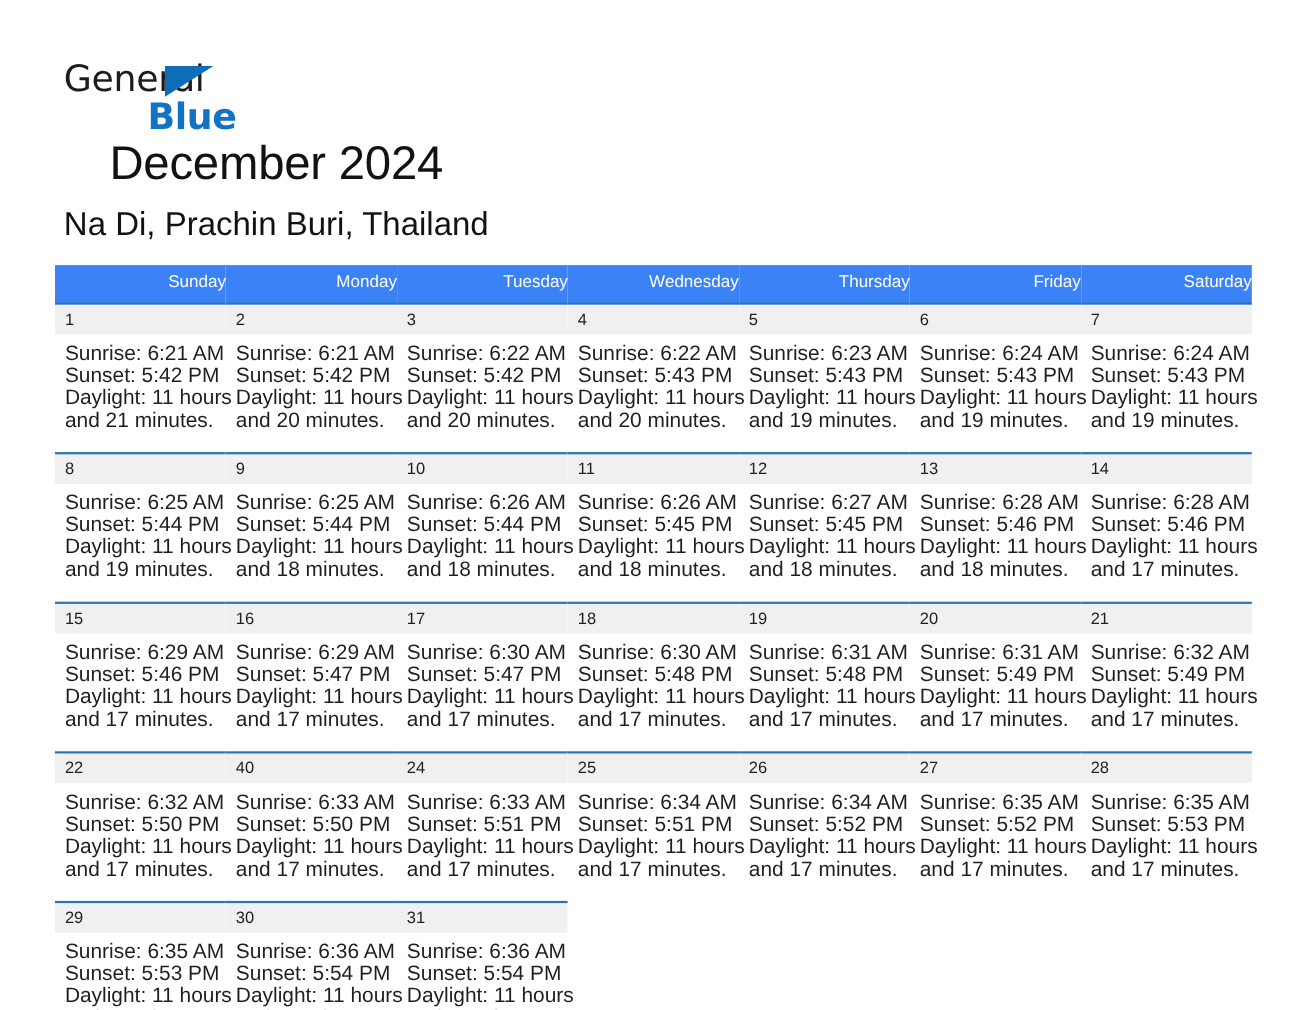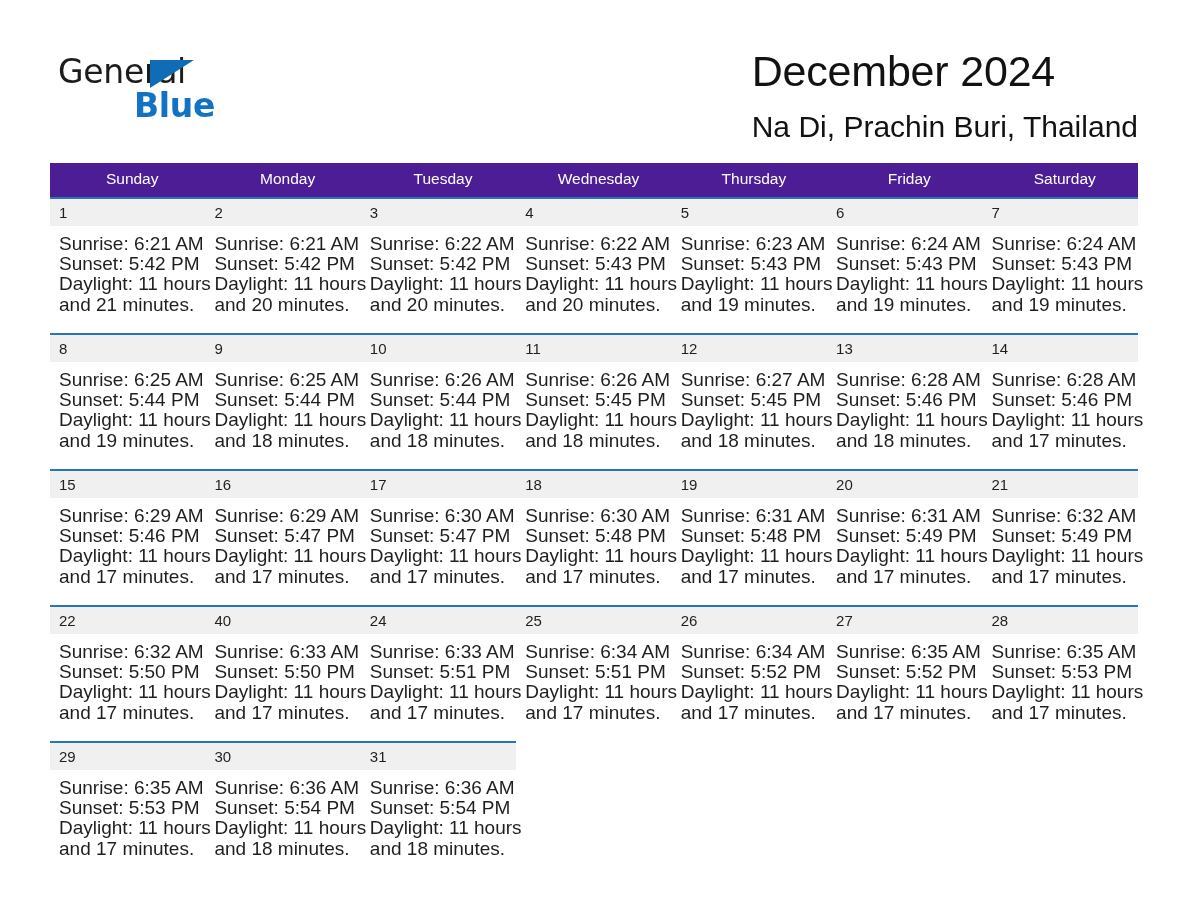--- a/index.html
+++ b/index.html
@@ -21,20 +21,21 @@
     box-sizing: border-box;
   }
 
   
   .header {
     display: flex;
     align-items: flex-start;
     justify-content: space-between;
     padding: 44px 50px 0 58px;
     box-sizing: border-box;
+    flex-direction: column;
   }
   .brand {
     position: relative;
     width: 190px;
     height: 78px;
     flex: none;
   }
   .brand-general {
     position: absolute;
     left: 0;
@@ -58,21 +59,21 @@
     position: absolute;
     left: 76px;
     top: 42px;
     font-size: 33px;
     letter-spacing: -0.3px;
     color: #1273c4;
     font-family: "DejaVu Sans", sans-serif;
     font-weight: 700;
   }
   .titles {
-    text-align: left;
+    text-align: center;
     padding-top: 2px;
   }
   .month-title {
     font-size: 43px;
     font-weight: 400;
     color: #121212;
     line-height: 1.18;
     letter-spacing: -0.2px;
     white-space: nowrap;
   }
@@ -88,25 +89,25 @@
   
   .calendar {
     margin: 18px 50px 0 50px;
     width: 1088px;
     border-collapse: collapse;
     table-layout: fixed;
   }
   .calendar col { width: 155.43px; }
 
   thead th {
-    background: #4c1d95;
+    background: #3b82f6;
     color: #ffffff;
     font-size: 15.5px;
     font-weight: 400;
-    text-align: center;
+    text-align: right;
     padding: 7px 0 9px 9px;
     border: none;
   }
 
   tbody td {
     vertical-align: top;
     padding: 0;
     border: none;
     background: #ffffff;
   }

